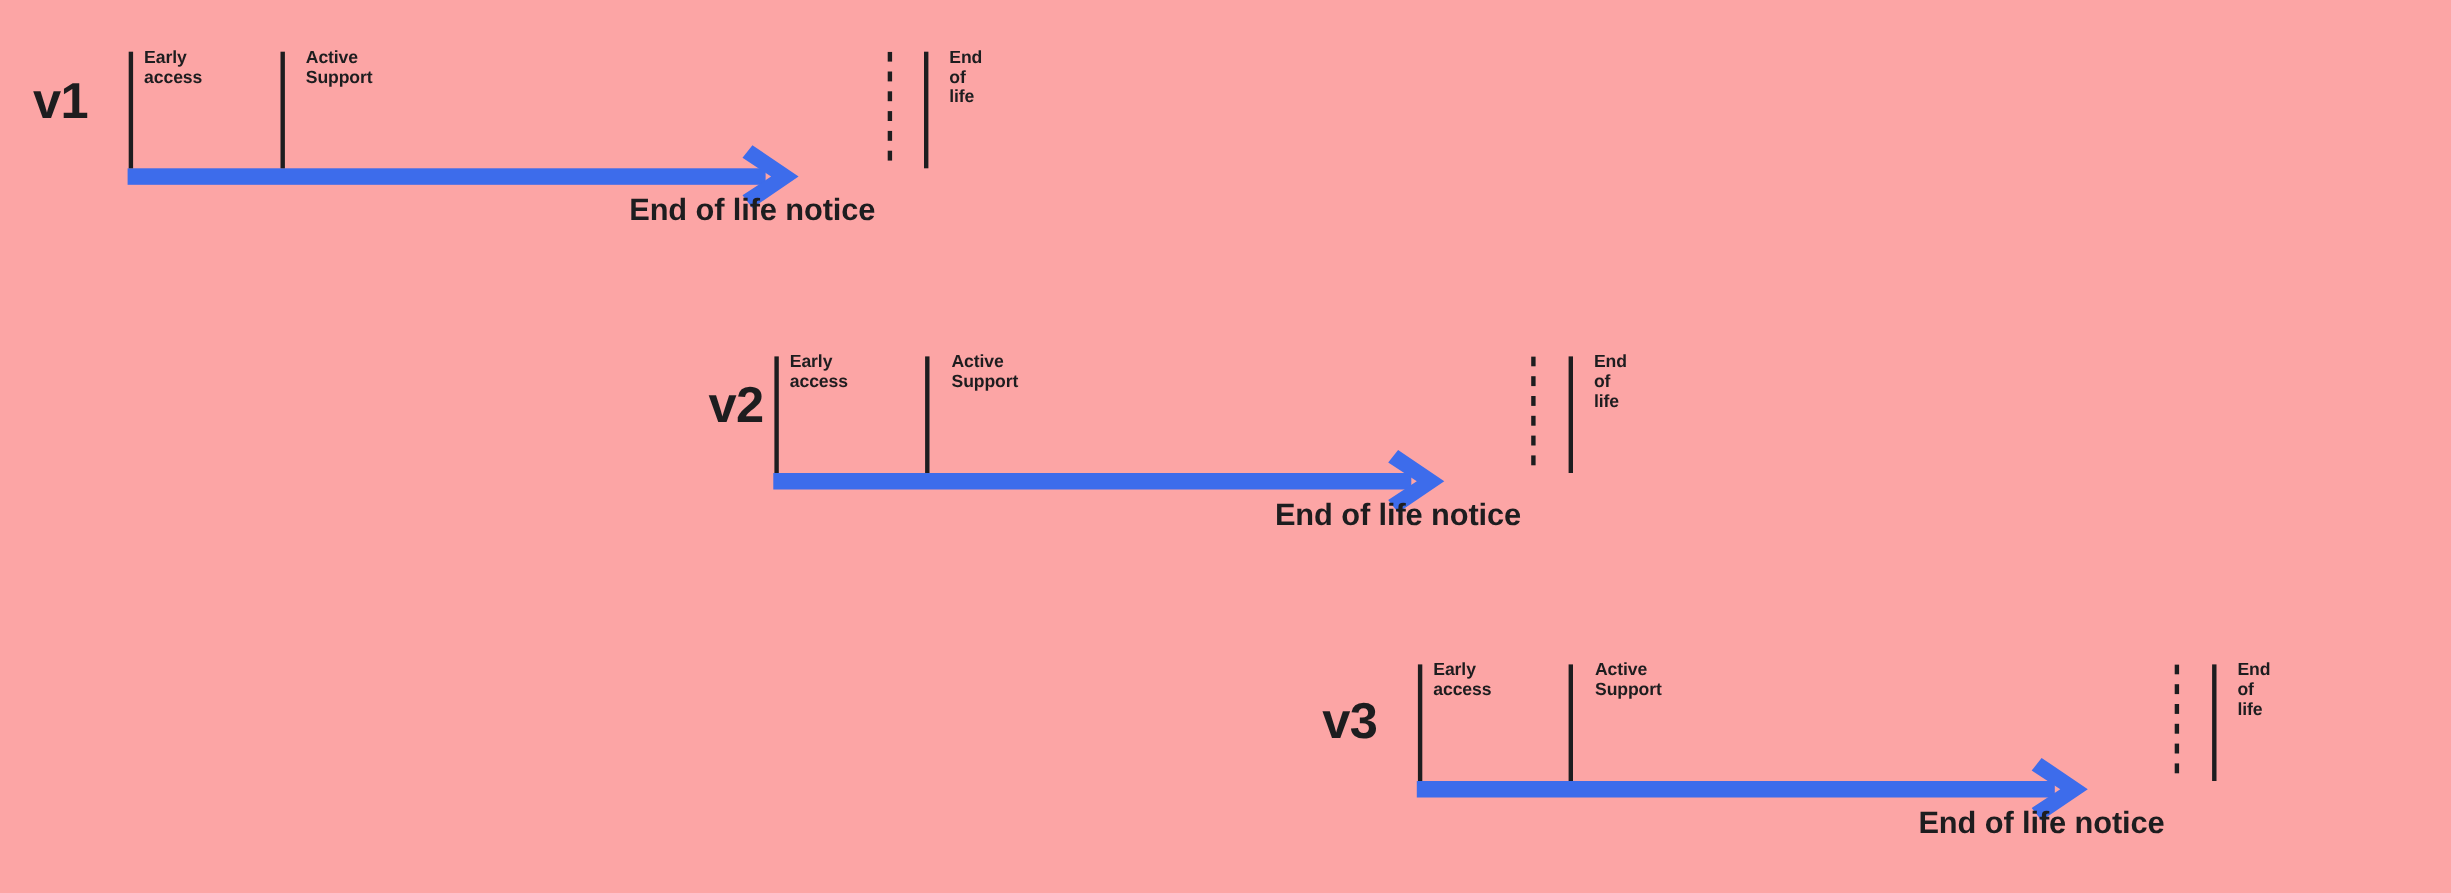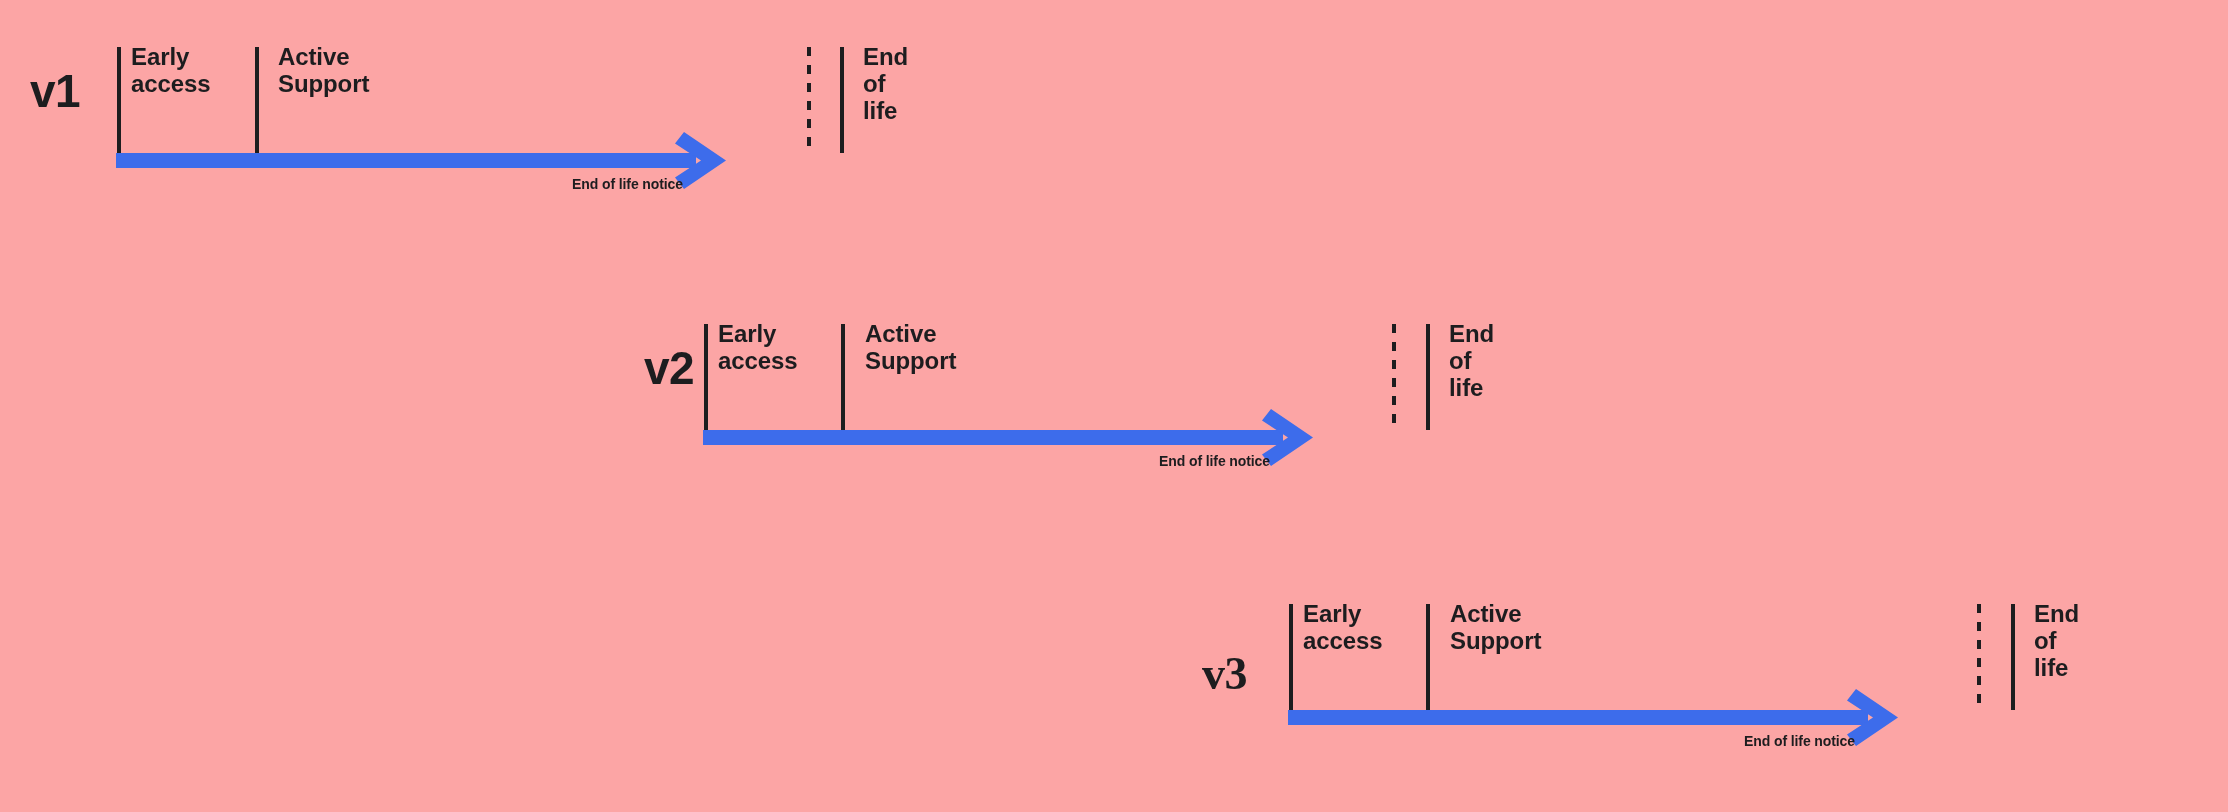--- a/index.html
+++ b/index.html
@@ -66,31 +66,31 @@
       #1d1d1f 0px, #1d1d1f 9px,
       transparent 9px, transparent 18px
     );
     background-size: 4px 18px;
     background-repeat: repeat-y;
   }
 
   
   .phase-label {
     position: absolute;
-    font-size: 24px;
+    font-size: 16px;
     font-weight: 700;
     color: #1d1d1f;
     line-height: 1.12;
     white-space: pre-line;
     letter-spacing: -0.1px;
   }
 
   .notice-label {
     position: absolute;
-    font-size: 14px;
+    font-size: 28px;
     font-weight: 700;
     color: #1d1d1f;
     line-height: 1;
     white-space: nowrap;
     letter-spacing: -0.1px;
   }
 </style>
 </head>
 <body>
 
@@ -126,21 +126,21 @@
       <div class="divider" style="left: 841px; top: 324px; height: 106px;"></div>
       <div class="divider dashed" style="left: 1392px; top: 324px; height: 106px;"></div>
       <div class="divider" style="left: 1426px; top: 324px; height: 106px;"></div>
       <div class="phase-label" style="left: 718px; top: 321px;">Early
 access</div>
       <div class="phase-label" style="left: 865px; top: 321px;">Active Support</div>
       <div class="phase-label" style="left: 1449px; top: 321px;">End of life</div>
       <div class="notice-label" style="left: 1159px; top: 454px;">End of life notice</div>
     </div>
     <div class="timeline-row">
-      <div class="version-label" style="left: 1202px; top: 651px; font-family: Liberation Serif, serif;">v3</div>
+      <div class="version-label" style="left: 1202px; top: 632px;">v3</div>
       <div class="track" style="left: 1288px; top: 710px; width: 580px; background: rgb(61, 108, 235);"></div>
       <div class="arrow-head" style="left: 1846px; top: 687px;">
         <svg width="62" height="62" viewBox="0 0 62 62">
           <path d="M10 2 L52 30.5 L10 59 L1 47.5 L27 30.5 L1 13.5 Z" fill="#3d6ceb"></path>
         </svg>
       </div>
       <div class="divider" style="left: 1289px; top: 604px; height: 106px;"></div>
       <div class="divider" style="left: 1426px; top: 604px; height: 106px;"></div>
       <div class="divider dashed" style="left: 1977px; top: 604px; height: 106px;"></div>
       <div class="divider" style="left: 2011px; top: 604px; height: 106px;"></div>

